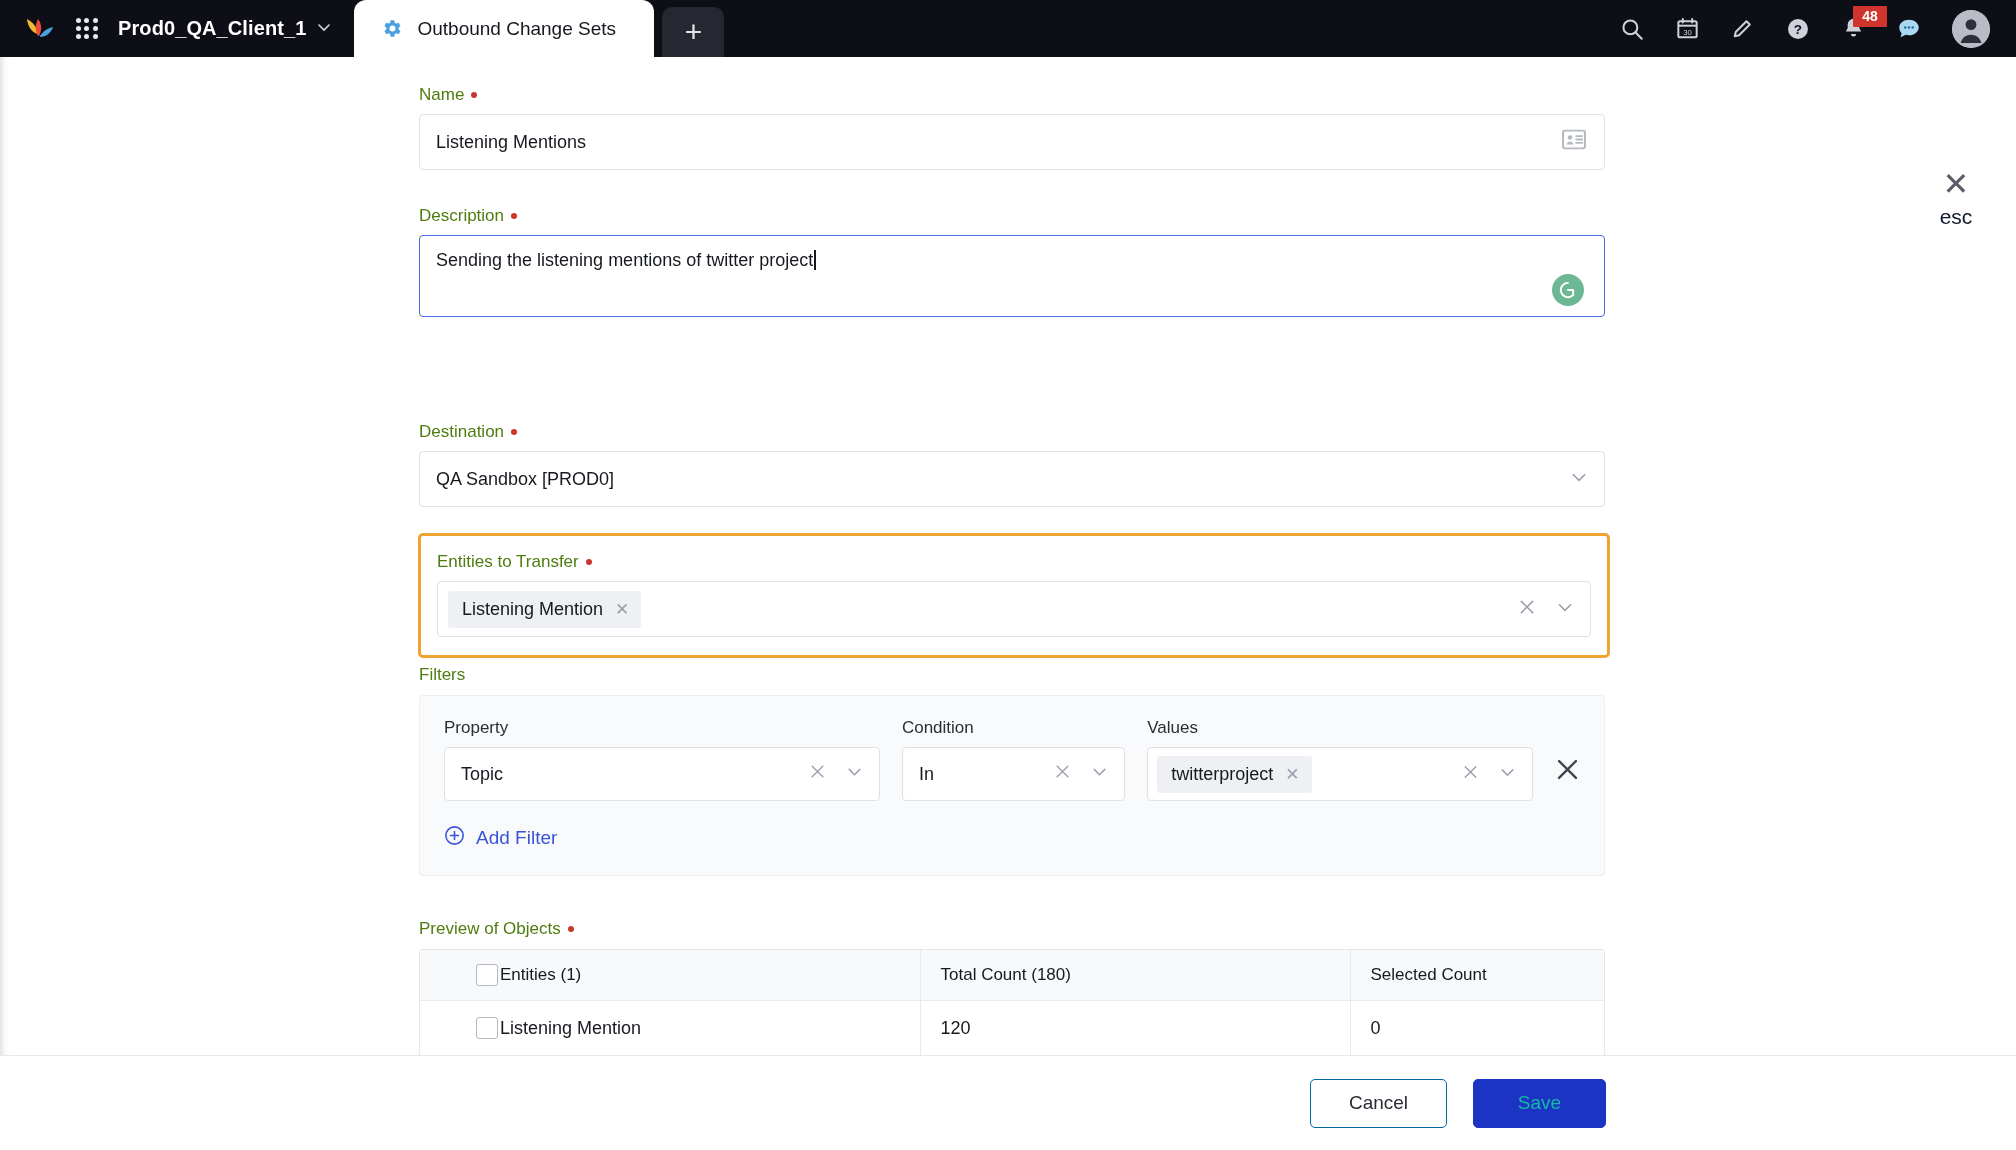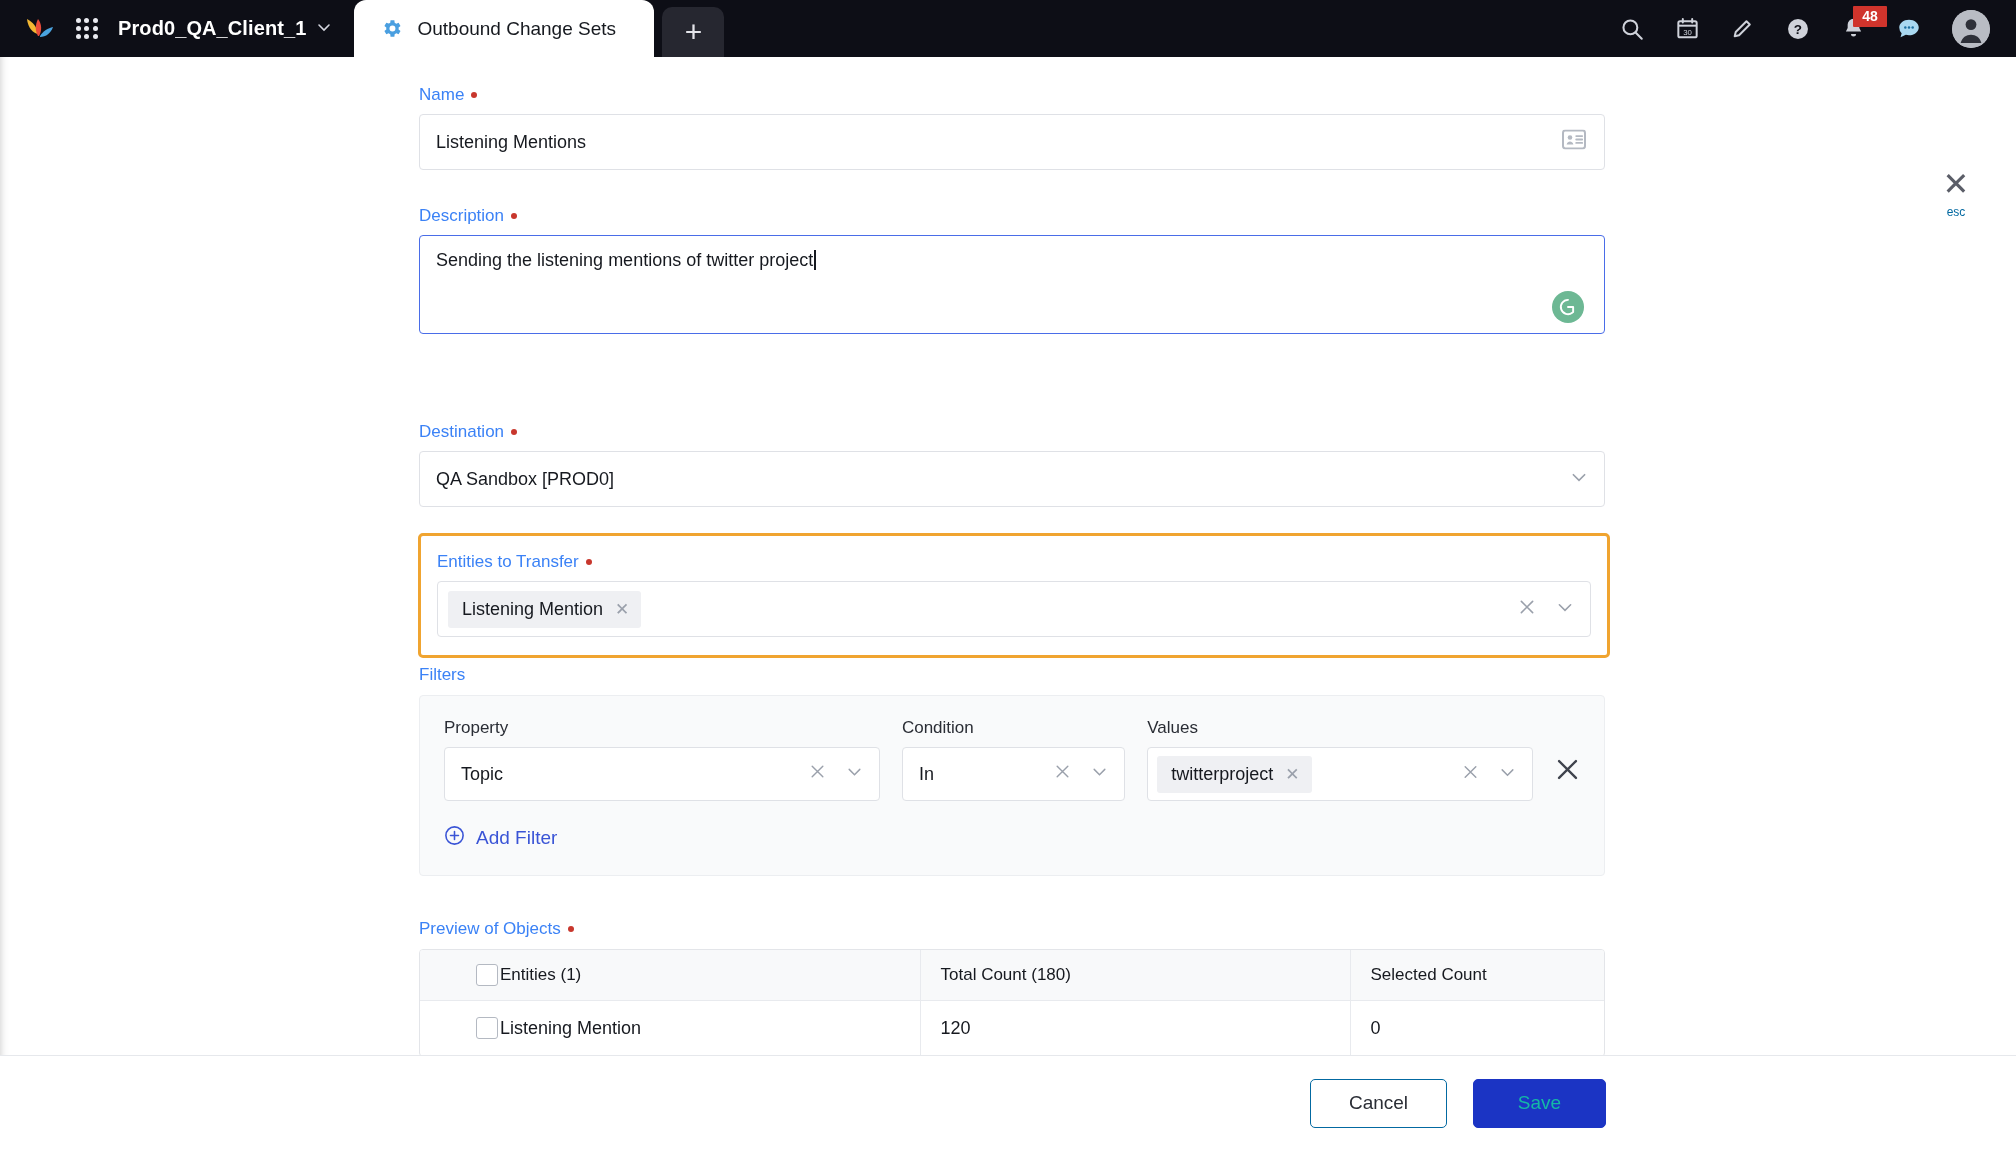--- a/index.html
+++ b/index.html
@@ -116,32 +116,32 @@
 
   .esc-box {
     position: absolute;
     top: 112px;
     left: 1928px;
     width: 56px;
     text-align: center;
     color: #5b5e68;
   }
   .esc-x { font-size: 32px; line-height: 30px; font-weight: 300; }
-  .esc-label { font-size: 12px; margin-top: 6px; color: #0369a1; }
+  .esc-label { font-size: 21px; margin-top: 6px; color: #0f172a; }
 
   .form {
     position: absolute;
     top: 0;
     left: 419px;
     width: 1186px;
   }
 
   .field-label {
     font-size: 17px;
-    color: #3b82f6;
+    color: #4d7c0f;
     margin-bottom: 9px;
     display: flex;
     align-items: center;
     gap: 7px;
   }
   .req-dot { width: 6px; height: 6px; border-radius: 50%; background: #c8372d; display: inline-block; }
 
   .input-box {
     width: 100%;
     height: 56px;
@@ -157,21 +157,21 @@
   }
   .input-text { flex: 1; font-size: 18px; color: #16191f; }
 
   .grp { margin-bottom: 0; }
   .grp-name { position: absolute; top: 28px; left: 0; width: 1186px; }
   .grp-desc { position: absolute; top: 149px; left: 0; width: 1186px; }
   .grp-dest { position: absolute; top: 365px; left: 0; width: 1186px; }
 
   .textarea-box {
     width: 100%;
-    height: 99px;
+    height: 82px;
     border: 1.6px solid #4a6de8;
     border-radius: 4px;
     background: #fff;
     padding: 14px 16px;
     font-size: 18px;
     color: #16191f;
     position: relative;
   }
   .caret {
     display: inline-block;

